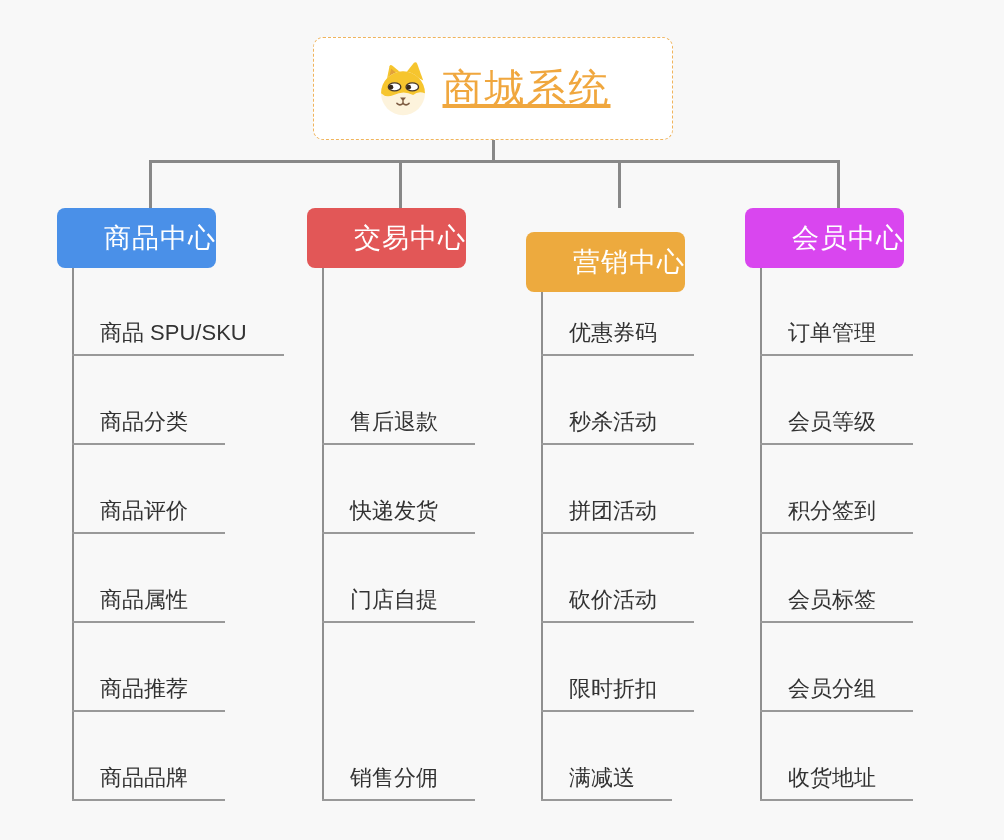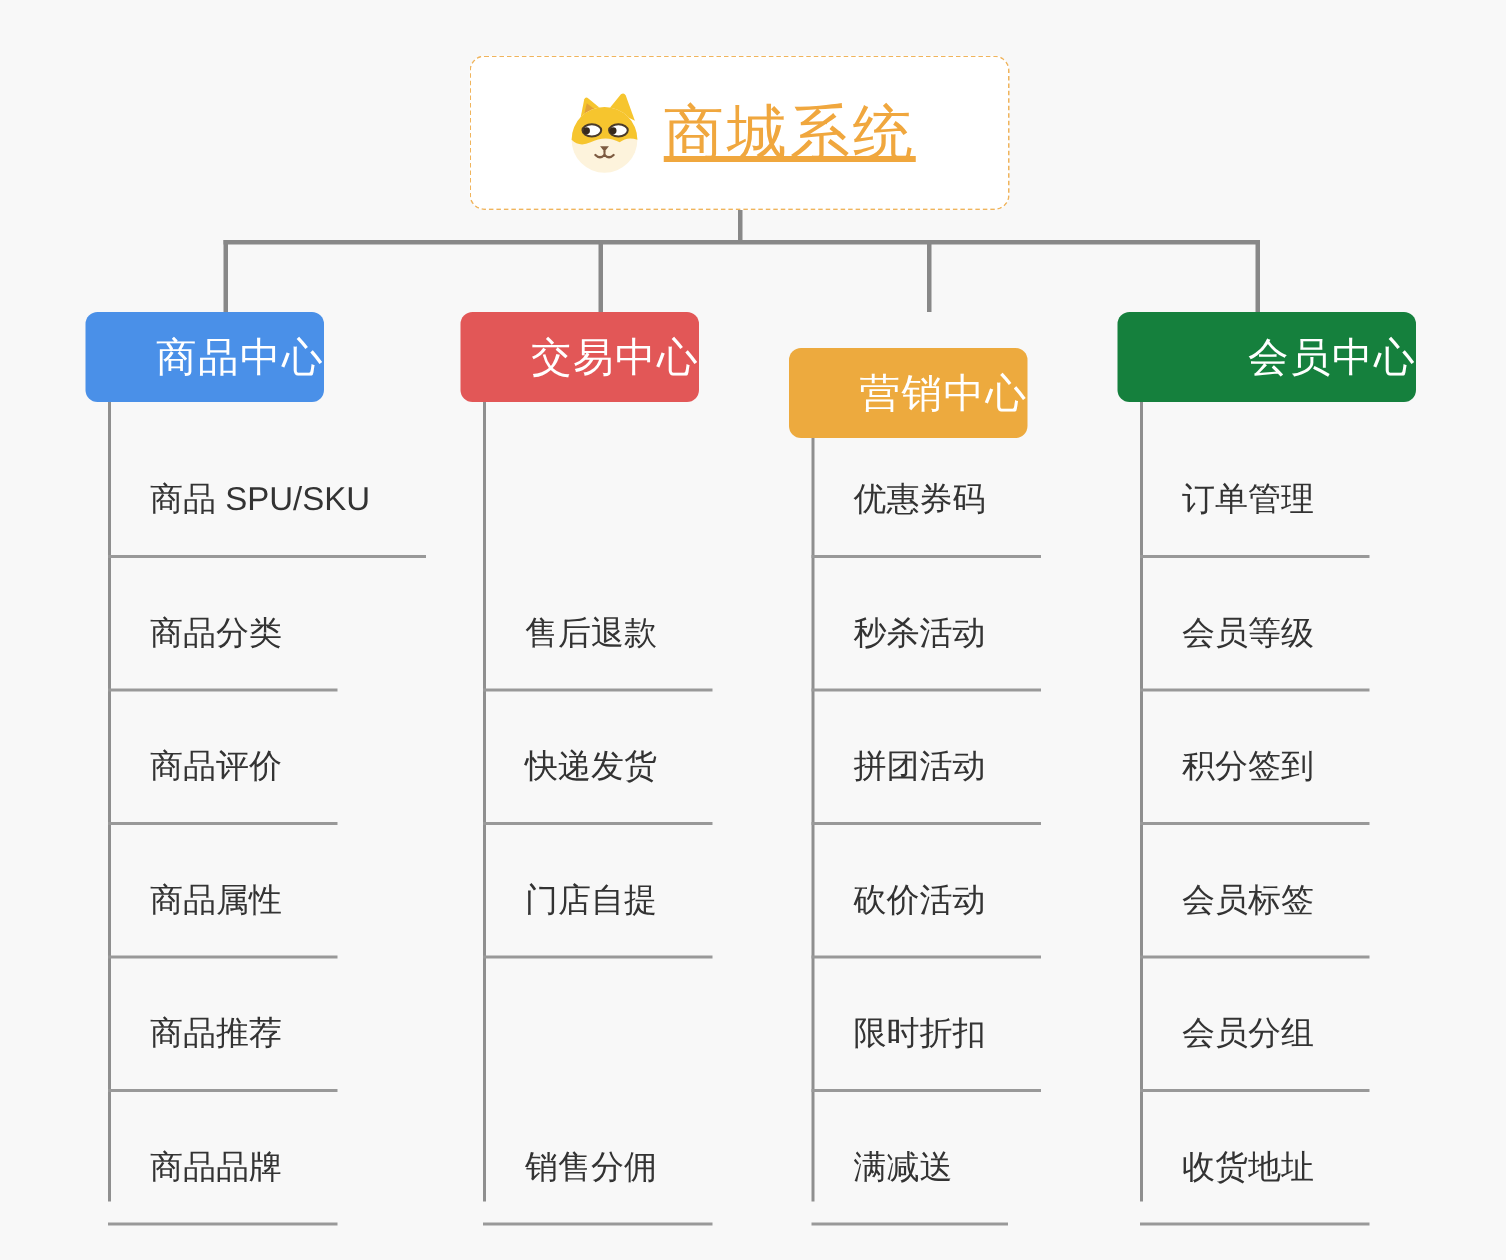--- a/index.html
+++ b/index.html
@@ -33,21 +33,21 @@
   .branch{
     position:absolute;top:208px;width:159px;height:60px;border-radius:8px;
     display:flex;align-items:center;justify-content:flex-end;
     color:#ffffff;font-size:27px;letter-spacing:1px;white-space:nowrap;
   }
   .b0{left:57px}.b1{left:307px}.b2{left:526px}.b3{left:745px}
 
   
   .leaf{
     position:absolute;
-    padding:0 37px 22px 28px;
+    padding:0 37px 6px 28px;
     font-size:22px;line-height:30px;color:#333333;
     border-bottom:2px solid #999999;
     white-space:nowrap;
   }
   .c0{left:72px}.c1{left:322px}.c2{left:541px}.c3{left:760px}
   .r0{top:318px}.r1{top:407px}.r2{top:496px}.r3{top:585px}.r4{top:674px}.r5{top:763px}
 </style>
 </head>
 <body>
 
@@ -90,21 +90,21 @@
 
   <div class="branch b0" style="background: rgb(74, 144, 232);">
     <span>商品中心</span>
   </div>
   <div class="branch b1" style="background: rgb(226, 87, 87);">
     <span>交易中心</span>
   </div>
   <div class="branch b2" style="background: rgb(237, 170, 62); margin-top: 24px;">
     <span>营销中心</span>
   </div>
-  <div class="branch b3" style="background: #15803d; padding-left: 40px;">
+  <div class="branch b3" style="background: #d946ef;">
     <span>会员中心</span>
   </div>
 
   <div class="leaf c0 r0">商品 SPU/SKU</div>
   <div class="leaf c0 r1">商品分类</div>
   <div class="leaf c0 r2">商品评价</div>
   <div class="leaf c0 r3">商品属性</div>
   <div class="leaf c0 r4">商品推荐</div>
   <div class="leaf c0 r5">商品品牌</div>
 

